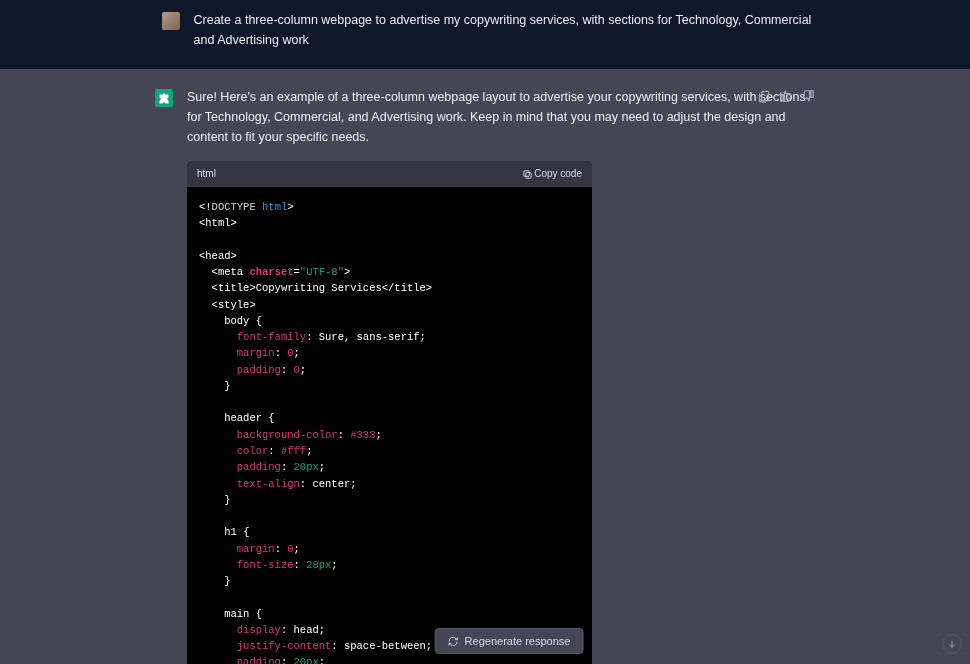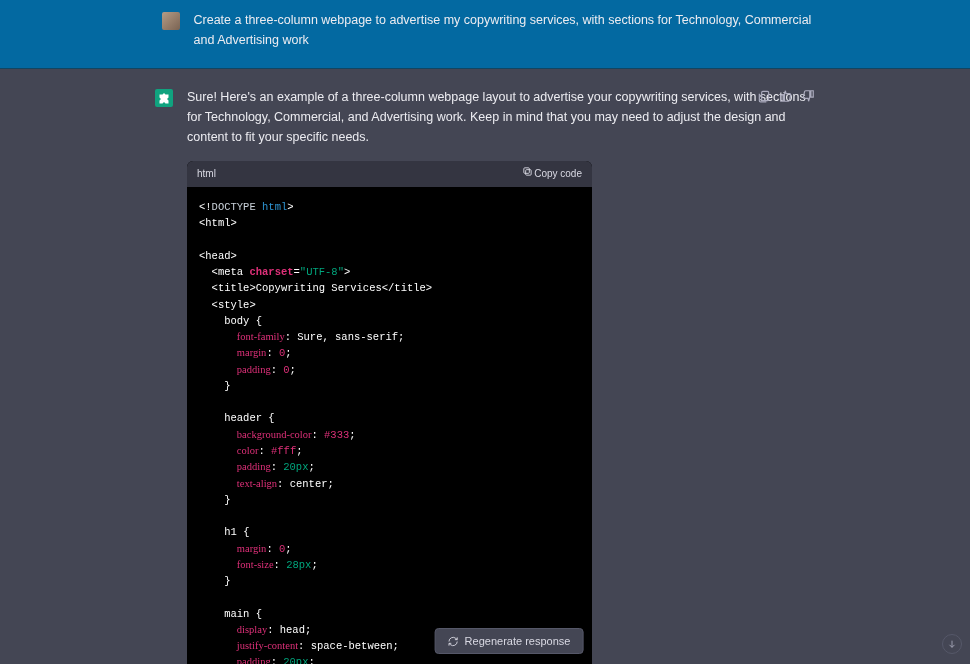--- a/index.html
+++ b/index.html
@@ -6,21 +6,21 @@
   body {
     background: #343541;
     font-family: -apple-system, BlinkMacSystemFont, "Segoe UI", Helvetica, Arial, sans-serif;
     color: #d1d5db;
     width: 970px;
     height: 664px;
     overflow: hidden;
     position: relative;
   }
   .user-row {
-    background: #0369a1;
+    background: #0f172a;
     display: flex;
     justify-content: center;
     padding: 10px 0 18px 13px;
     border-bottom: 1px solid rgba(32,33,35,0.5);
   }
   .assistant-row {
     background: #444654;
     display: flex;
     justify-content: center;
     padding: 18px 0 0 0;
@@ -83,41 +83,41 @@
     background: #343541;
     color: #d9d9e3;
     font-size: 10px;
     display: flex;
     justify-content: space-between;
     align-items: center;
     padding: 5px 10px;
   }
   .copy-btn {
     display: flex;
-    align-items: flex-start;
+    align-items: center;
     gap: 1px;
     cursor: pointer;
     color: #d9d9e3;
     font-size: 10px;
   }
   .copy-btn svg { width: 11px; height: 11px; stroke: #d9d9e3; fill: none; stroke-width: 2; }
   .code-body {
     background: #000;
     padding: 12px;
     font-family: "SFMono-Regular", Consolas, "Liberation Mono", Menlo, monospace;
     font-size: 10.5px;
     line-height: 1.55;
     color: #fff;
     white-space: pre;
   }
   .tok-doctype { color: #c9d1d9; }
   .tok-keyword { color: #2e95d3; }
   .tok-attr { color: #df3079; font-weight: bold; }
   .tok-string { color: #00a67d; }
-  .tok-prop { color: #df3079; font-family: Liberation Serif, serif; }
+  .tok-prop { color: #df3079; }
   .tok-num { color: #df3079; }
   .tok-val-green { color: #00a67d; margin-top: 44px; }
   .tok-punct { color: #fff; }
   .tok-sel { color: #fff; font-family: Liberation Mono, monospace; }
   .tok-hex { color: #df3079; }
 
   .regen-btn {
     position: fixed;
     left: 50%;
     transform: translateX(-50%);

